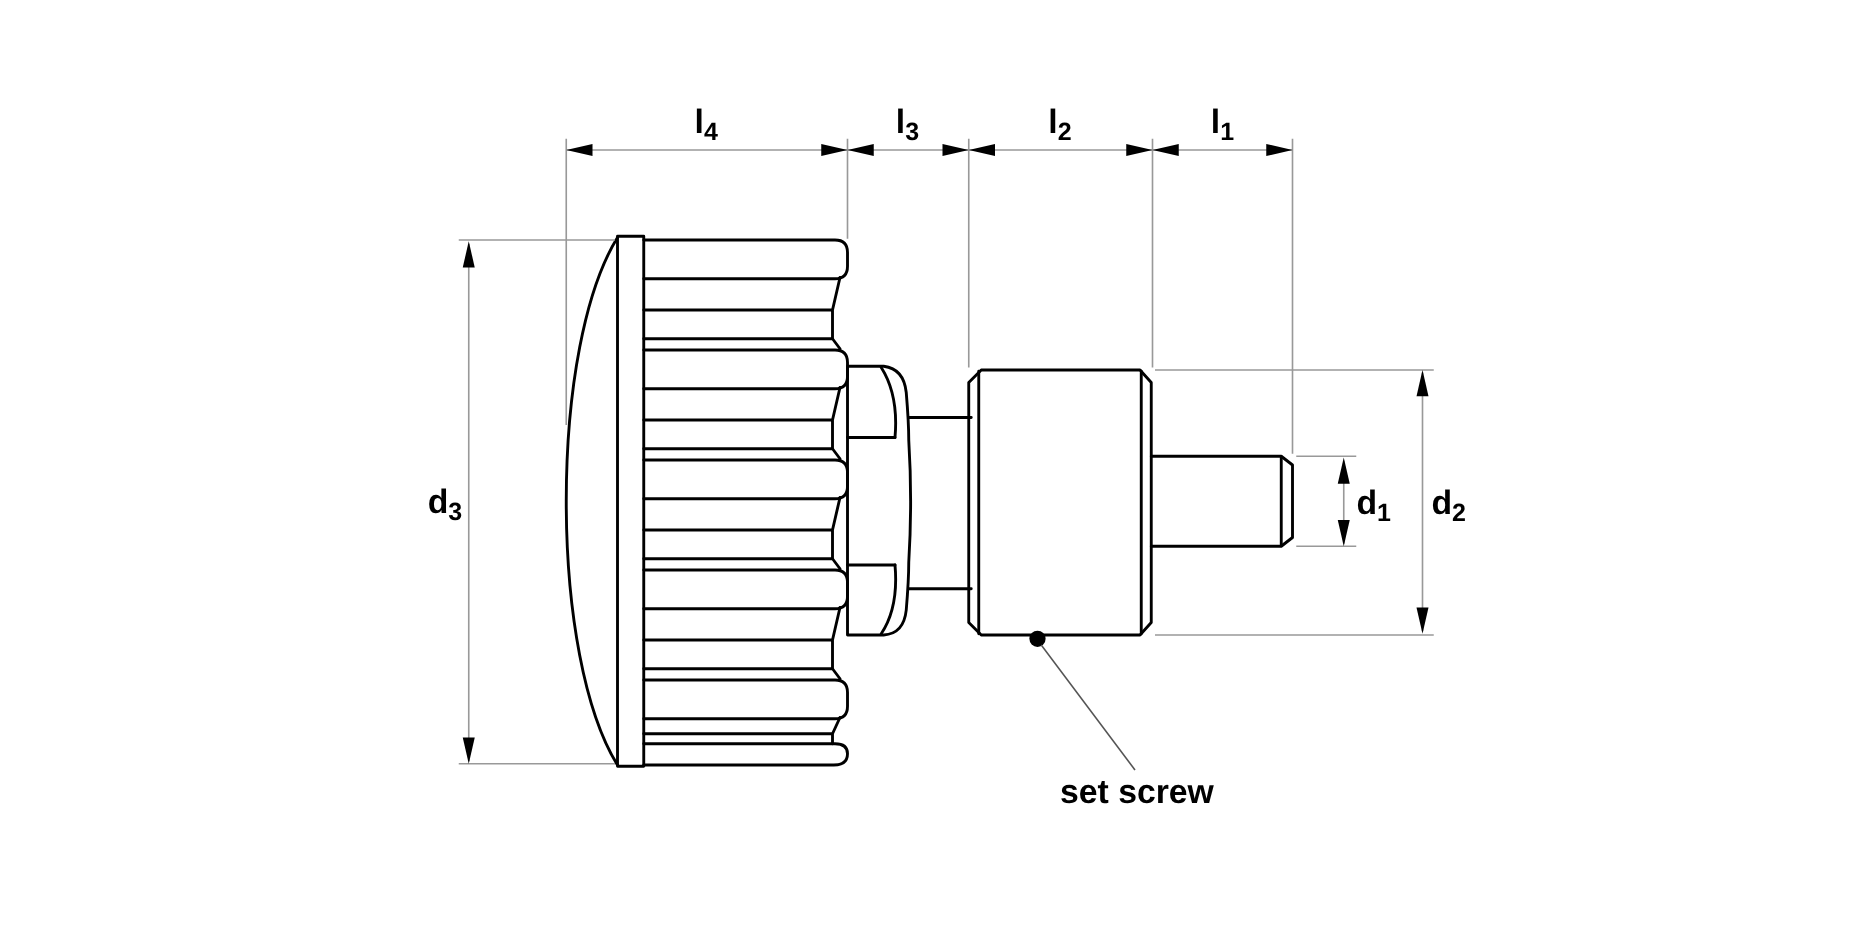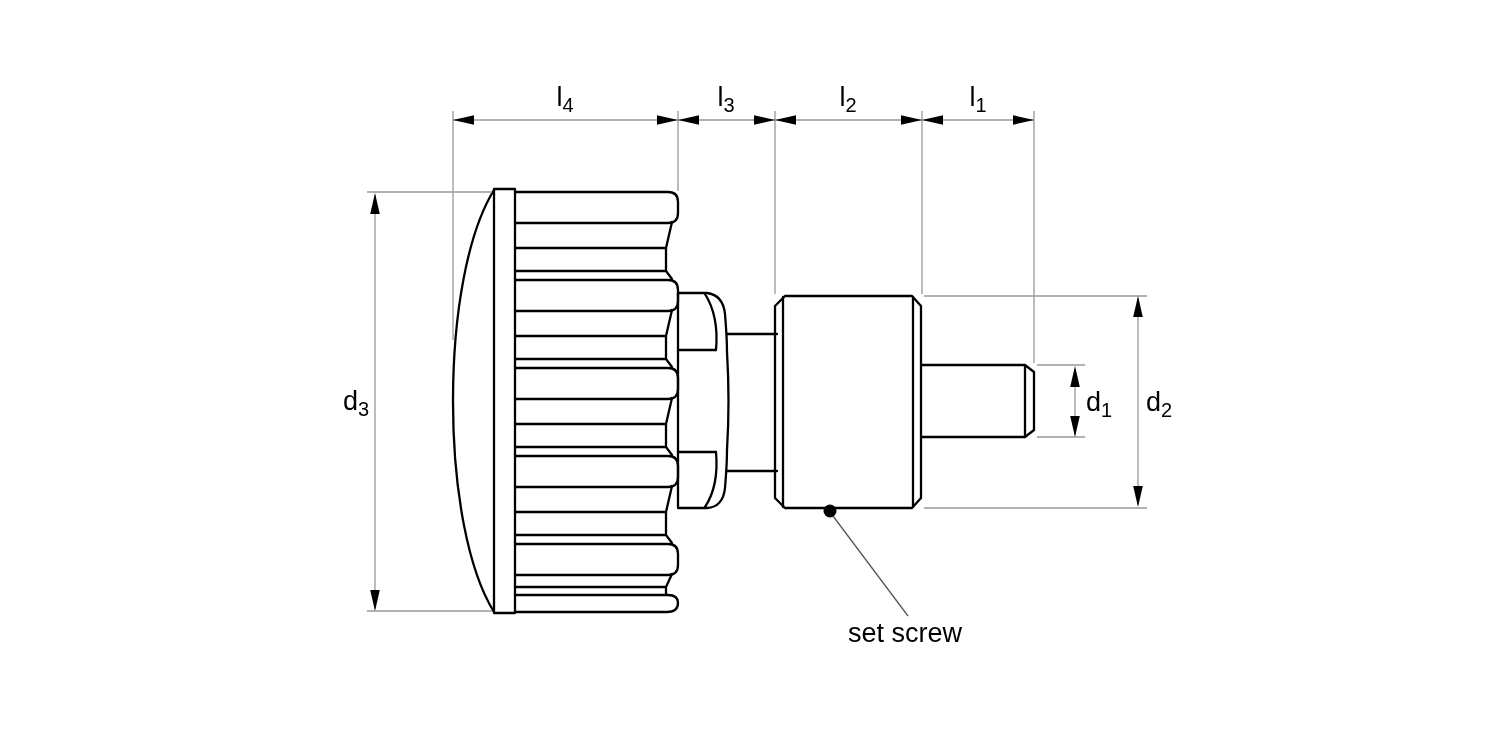--- a/index.html
+++ b/index.html
@@ -8,20 +8,21 @@
     background: #ffffff;
     width: 1500px;
     height: 750px;
     overflow: hidden;
   }
   .canvas {
     position: relative;
     width: 1500px;
     height: 750px;
     background: #ffffff;
+    font-weight: bold;
   }
   svg {
     display: block;
     font-family: "Liberation Sans", "DejaVu Sans", sans-serif;
   }
   .part {
     fill: none;
     stroke-width: 2.3;
     stroke-linejoin: round;
     stroke-linecap: round;

